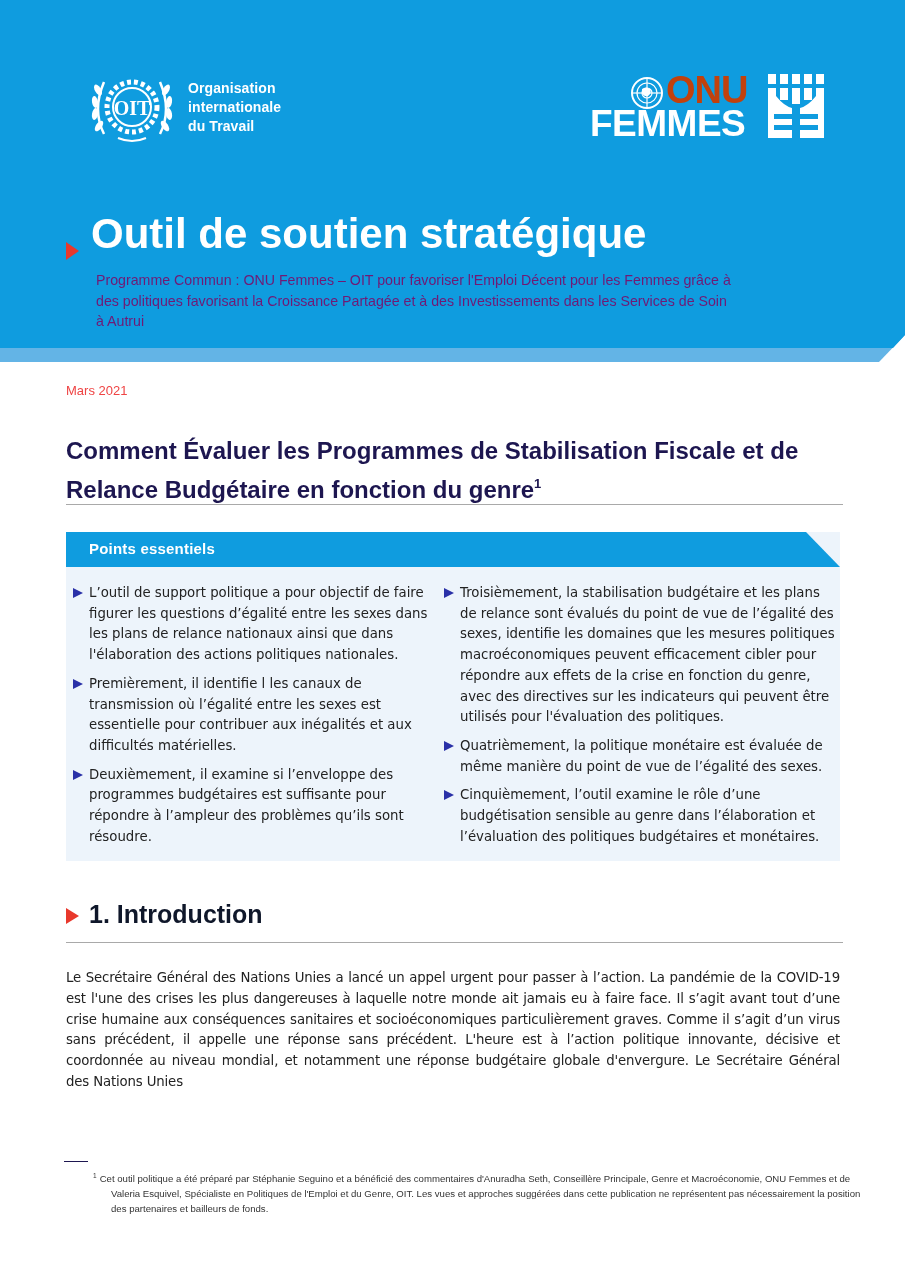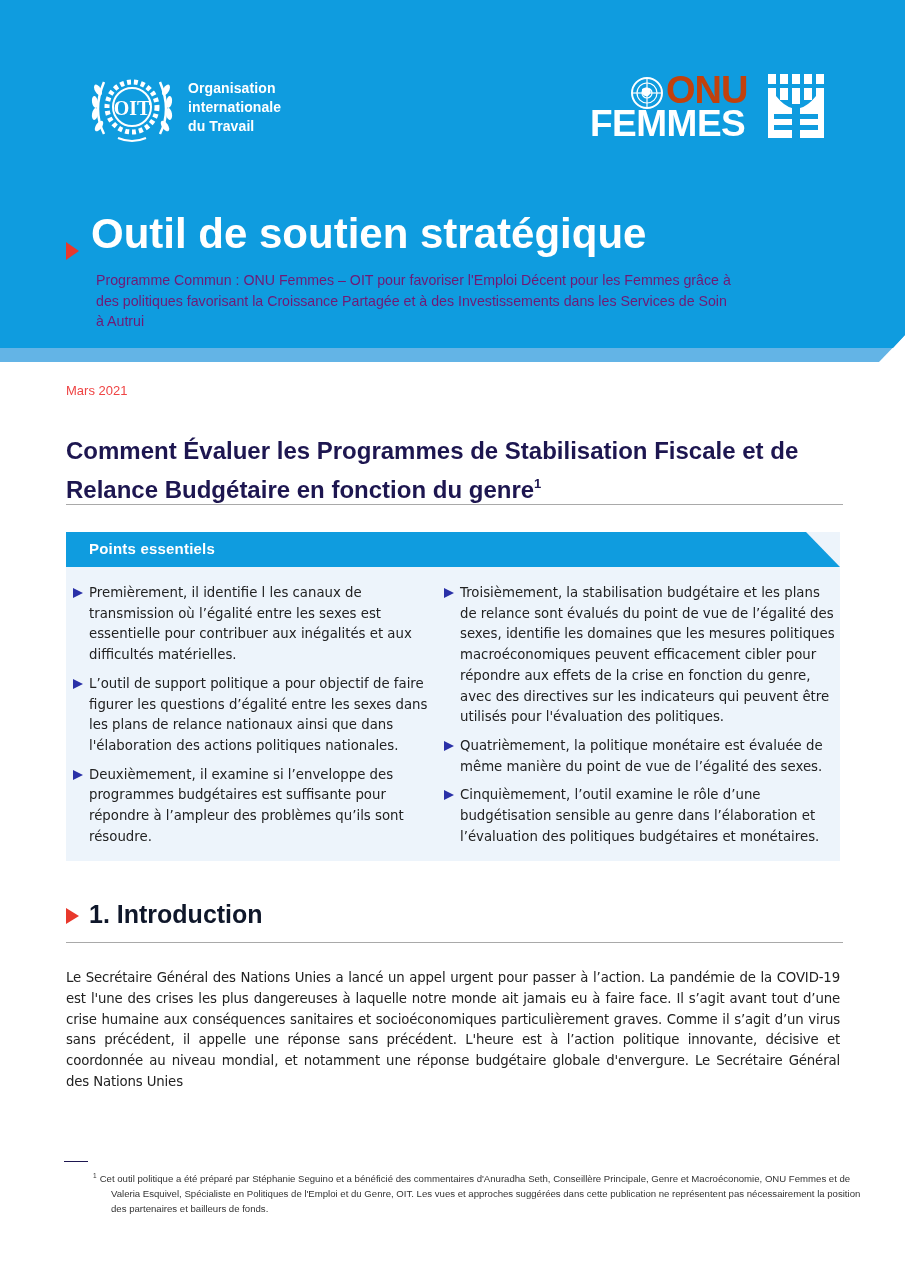--- a/index.html
+++ b/index.html
@@ -190,25 +190,25 @@
 <div class="points-header">
   <svg width="774" height="35" viewBox="0 0 774 35">
     <polygon points="0,0 740,0 774,35 0,35" fill="#0f9cdf"></polygon>
   </svg>
   <span class="points-title">Points essentiels</span>
 </div>
 
 <div class="col left">
   <div class="bullet">
     <span class="btri"></span>
+    <span>L’outil de support politique a pour objectif de faire figurer les questions d’égalité entre les sexes dans les plans de relance nationaux ainsi que dans l'élaboration des actions politiques nationales.</span>
+  </div>
+  <div class="bullet">
+    <span class="btri"></span>
     <span>Premièrement, il identifie l les canaux de transmission où l’égalité entre les sexes est essentielle pour contribuer aux inégalités et aux difficultés matérielles.</span>
-  </div>
-  <div class="bullet">
-    <span class="btri"></span>
-    <span>L’outil de support politique a pour objectif de faire figurer les questions d’égalité entre les sexes dans les plans de relance nationaux ainsi que dans l'élaboration des actions politiques nationales.</span>
   </div>
   <div class="bullet">
     <span class="btri"></span>
     <span>Deuxièmement, il examine si l’enveloppe des programmes budgétaires est suffisante pour répondre à l’ampleur des problèmes qu’ils sont résoudre.</span>
   </div>
 </div>
 
 <div class="col right">
   <div class="bullet">
     <span class="btri"></span>

